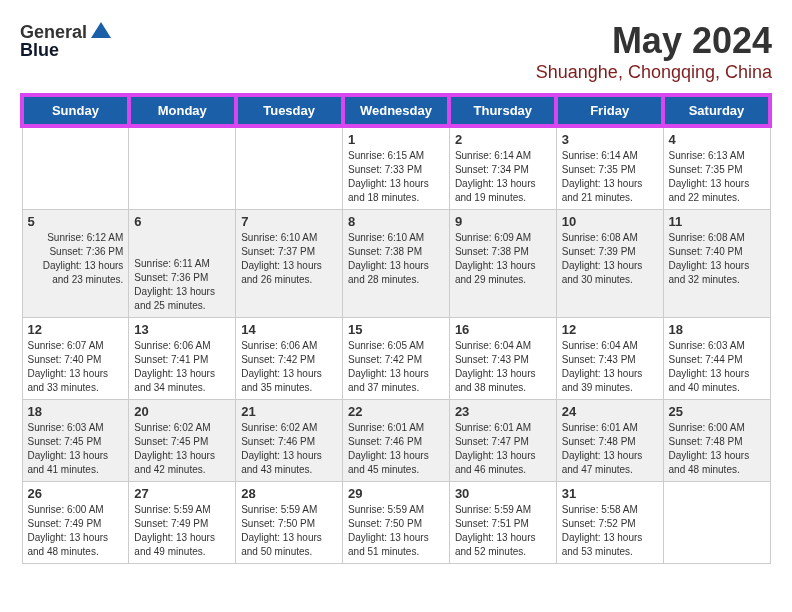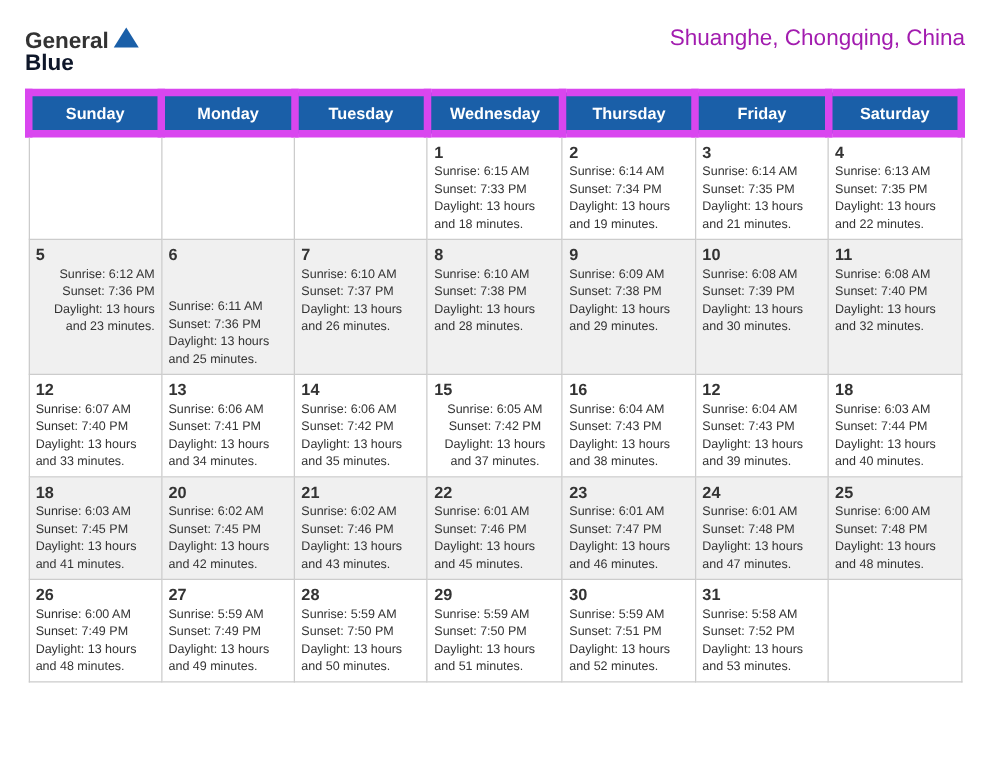--- a/index.html
+++ b/index.html
@@ -43,34 +43,34 @@
     .title-section {
       text-align: right;
     }
     .main-title {
       font-size: 36px;
       font-weight: bold;
       color: #333;
     }
     .subtitle {
       font-size: 18px;
-      color: #a21caf;
+      color: #7f1d1d;
     }
     .calendar {
       width: 100%;
       border-collapse: collapse;
       border: 1px solid #ccc;
     }
     .calendar th {
       background-color: #1a5fa8;
       color: white;
       text-align: center;
       padding: 6px 15px;
       font-size: 13px;
-      border: 6px solid #d946ef;
+      border: 4px solid #d946ef;
     }
     .calendar td {
       border: 1px solid #ccc;
       vertical-align: top;
       padding: 4px 5px;
       width: calc(100% / 7);
       min-height: 80px;
       background: #fff;
     }
     .calendar tr:nth-child(even) td {
@@ -105,20 +105,21 @@
   <div class="logo">
     <div class="logo-text">
       <span class="logo-general">General</span>
       <svg class="logo-icon" viewBox="0 0 24 24">
         <polygon points="12,2 22,18 2,18" fill="#1a5fa8"></polygon>
       </svg>
     </div>
     <span class="logo-blue" style="margin-top:-4px;">Blue</span>
   </div>
   <div class="title-section">
+    <div class="main-title">May 2024</div>
     <div class="subtitle">Shuanghe, Chongqing, China</div>
   </div>
 </div>
 
 <table class="calendar">
   <thead>
     <tr id="col-headers">
     <th>Sunday</th>
         <th>Monday</th>
         <th>Tuesday</th>
@@ -230,21 +231,21 @@
         </td>
         <td>
           <span class="day-number">14</span>
           <div class="day-info" style="white-space: pre-line;">Sunrise: 6:06 AM
 Sunset: 7:42 PM
 Daylight: 13 hours
 and 35 minutes.</div>
         </td>
         <td>
           <span class="day-number">15</span>
-          <div class="day-info" style="white-space: pre-line; text-align: center;">Sunrise: 6:05 AM
+          <div class="day-info" style="white-space: pre-line;">Sunrise: 6:05 AM
 Sunset: 7:42 PM
 Daylight: 13 hours
 and 37 minutes.</div>
         </td>
         <td>
           <span class="day-number">16</span>
           <div class="day-info" style="white-space: pre-line;">Sunrise: 6:04 AM
 Sunset: 7:43 PM
 Daylight: 13 hours
 and 38 minutes.</div>

